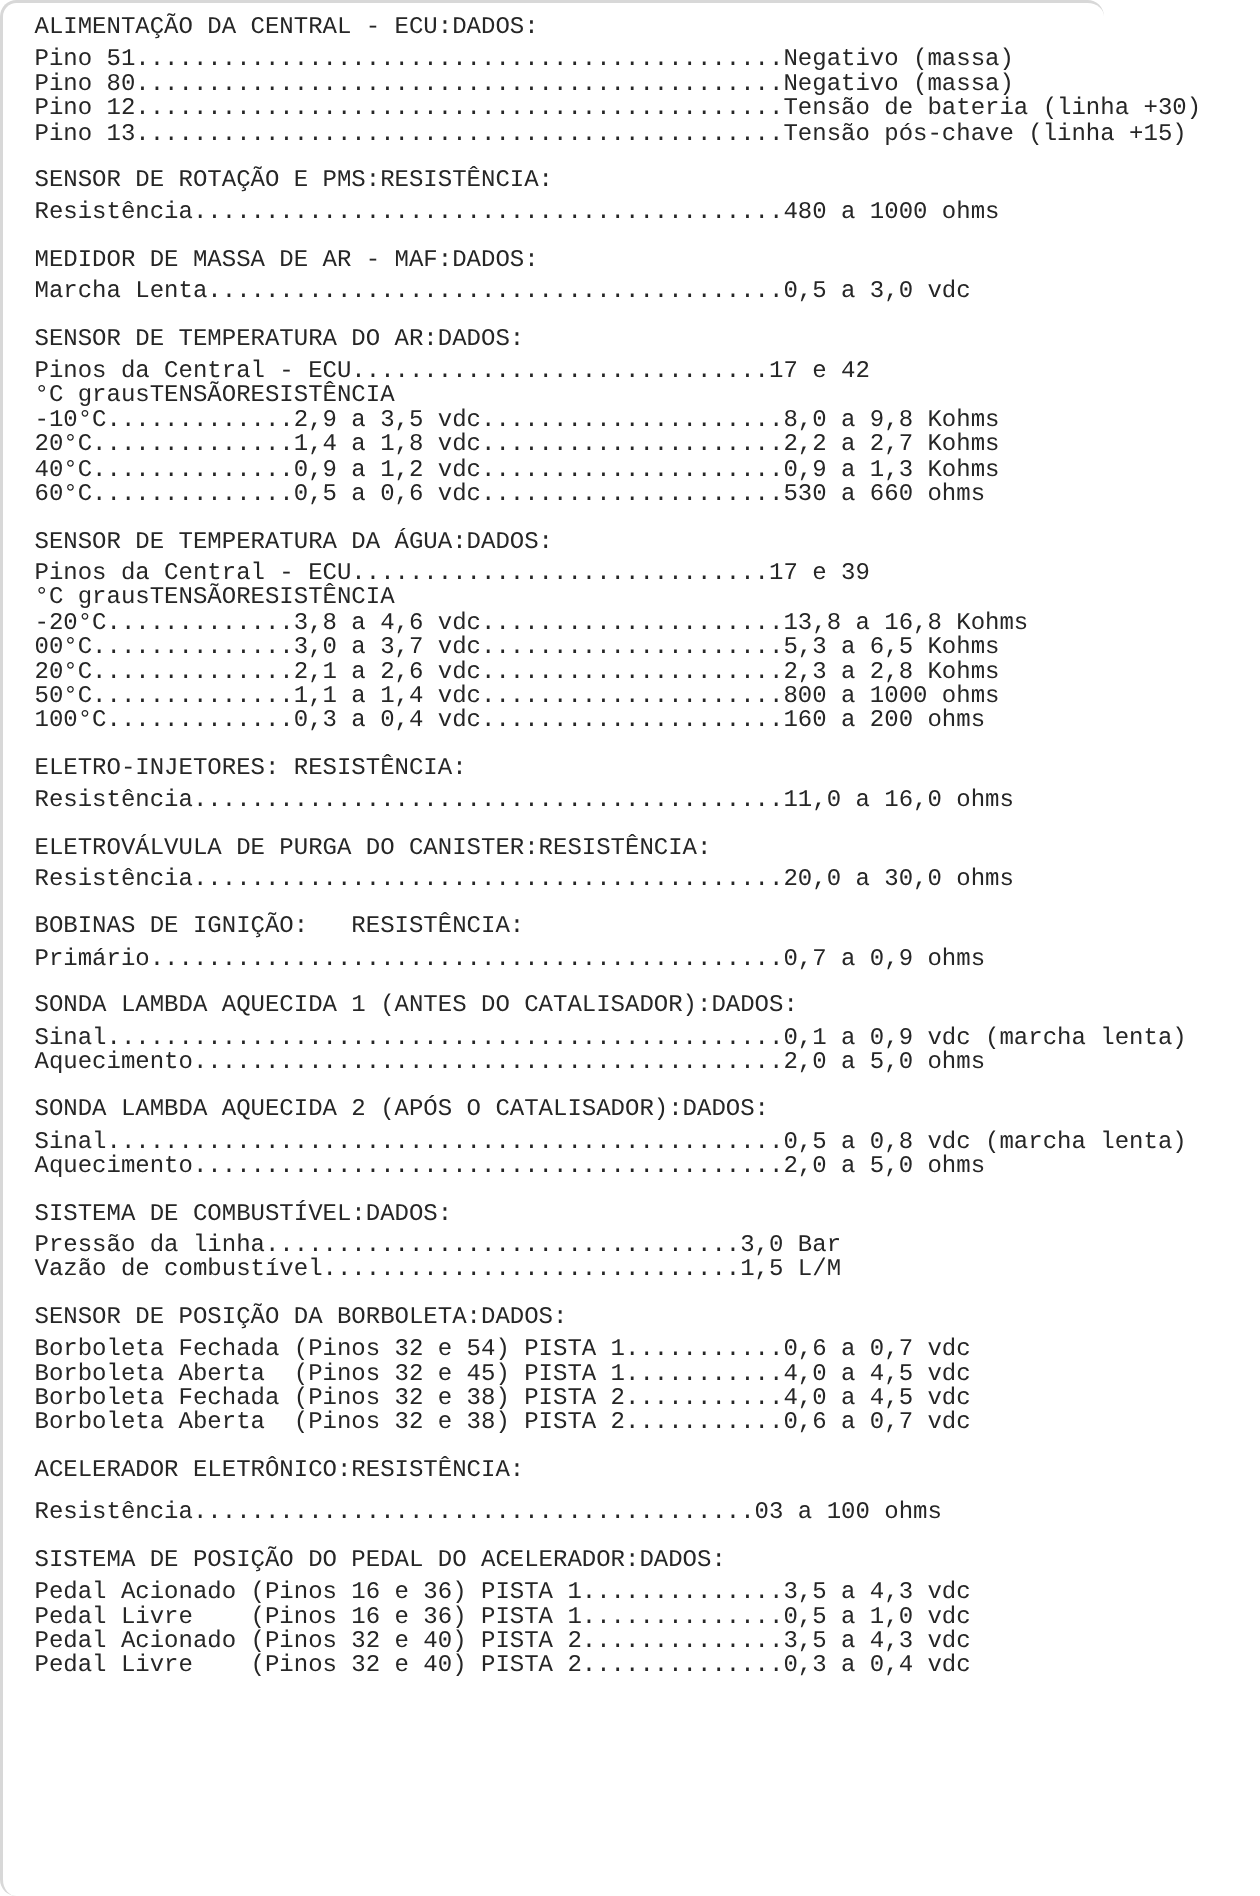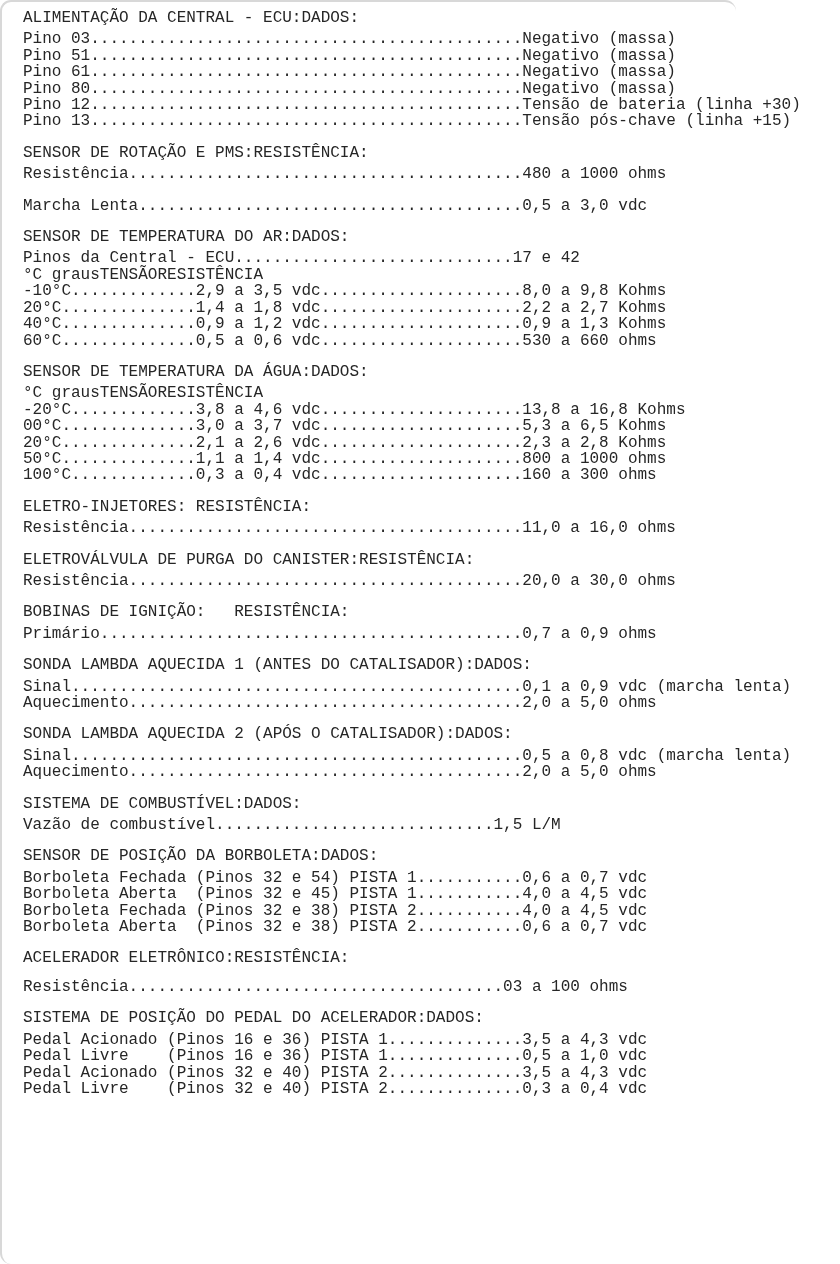--- a/index.html
+++ b/index.html
@@ -30,51 +30,51 @@
   .section.gap-title .title { margin-bottom: 12px; }
   .section .row { white-space: pre; }
 </style>
 </head>
 <body>
 
 <div class="page">
   <div class="doc" id="doc" style="color: rgb(38, 38, 38);">
       <div class="section">
         <div class="title">ALIMENTAÇÃO DA CENTRAL - ECU:DADOS:</div>
-        <div class="row">Pino 03.............................................Negativo (massa)</div>
         <div class="row">Pino 51.............................................Negativo (massa)</div>
-        <div class="row">Pino 61.............................................Negativo (massa)</div>
         <div class="row">Pino 80.............................................Negativo (massa)</div>
         <div class="row">Pino 12.............................................Tensão de bateria (linha +30)</div>
         <div class="row">Pino 13.............................................Tensão pós-chave (linha +15)</div>
       </div>
       <div class="section">
         <div class="title">SENSOR DE ROTAÇÃO E PMS:RESISTÊNCIA:</div>
         <div class="row">Resistência.........................................480 a 1000 ohms</div>
       </div>
       <div class="section">
+        <div class="title">MEDIDOR DE MASSA DE AR - MAF:DADOS:</div>
         <div class="row">Marcha Lenta........................................0,5 a 3,0 vdc</div>
       </div>
       <div class="section">
         <div class="title">SENSOR DE TEMPERATURA DO AR:DADOS:</div>
         <div class="row">Pinos da Central - ECU.............................17 e 42</div>
         <div class="row">°C grausTENSÃORESISTÊNCIA</div>
         <div class="row">-10°C.............2,9 a 3,5 vdc.....................8,0 a 9,8 Kohms</div>
         <div class="row">20°C..............1,4 a 1,8 vdc.....................2,2 a 2,7 Kohms</div>
         <div class="row">40°C..............0,9 a 1,2 vdc.....................0,9 a 1,3 Kohms</div>
         <div class="row">60°C..............0,5 a 0,6 vdc.....................530 a 660 ohms</div>
       </div>
       <div class="section">
         <div class="title">SENSOR DE TEMPERATURA DA ÁGUA:DADOS:</div>
+        <div class="row">Pinos da Central - ECU.............................17 e 39</div>
         <div class="row">°C grausTENSÃORESISTÊNCIA</div>
         <div class="row">-20°C.............3,8 a 4,6 vdc.....................13,8 a 16,8 Kohms</div>
         <div class="row">00°C..............3,0 a 3,7 vdc.....................5,3 a 6,5 Kohms</div>
         <div class="row">20°C..............2,1 a 2,6 vdc.....................2,3 a 2,8 Kohms</div>
         <div class="row">50°C..............1,1 a 1,4 vdc.....................800 a 1000 ohms</div>
-        <div class="row">100°C.............0,3 a 0,4 vdc.....................160 a 300 ohms</div>
+        <div class="row">100°C.............0,3 a 0,4 vdc.....................160 a 200 ohms</div>
       </div>
       <div class="section">
         <div class="title">ELETRO-INJETORES: RESISTÊNCIA:</div>
         <div class="row">Resistência.........................................11,0 a 16,0 ohms</div>
       </div>
       <div class="section">
         <div class="title">ELETROVÁLVULA DE PURGA DO CANISTER:RESISTÊNCIA:</div>
         <div class="row">Resistência.........................................20,0 a 30,0 ohms</div>
       </div>
       <div class="section">
@@ -86,20 +86,21 @@
         <div class="row">Sinal...............................................0,1 a 0,9 vdc (marcha lenta)</div>
         <div class="row">Aquecimento.........................................2,0 a 5,0 ohms</div>
       </div>
       <div class="section">
         <div class="title">SONDA LAMBDA AQUECIDA 2 (APÓS O CATALISADOR):DADOS:</div>
         <div class="row">Sinal...............................................0,5 a 0,8 vdc (marcha lenta)</div>
         <div class="row">Aquecimento.........................................2,0 a 5,0 ohms</div>
       </div>
       <div class="section">
         <div class="title">SISTEMA DE COMBUSTÍVEL:DADOS:</div>
+        <div class="row">Pressão da linha.................................3,0 Bar</div>
         <div class="row">Vazão de combustível.............................1,5 L/M</div>
       </div>
       <div class="section">
         <div class="title">SENSOR DE POSIÇÃO DA BORBOLETA:DADOS:</div>
         <div class="row">Borboleta Fechada (Pinos 32 e 54) PISTA 1...........0,6 a 0,7 vdc</div>
         <div class="row">Borboleta Aberta  (Pinos 32 e 45) PISTA 1...........4,0 a 4,5 vdc</div>
         <div class="row">Borboleta Fechada (Pinos 32 e 38) PISTA 2...........4,0 a 4,5 vdc</div>
         <div class="row">Borboleta Aberta  (Pinos 32 e 38) PISTA 2...........0,6 a 0,7 vdc</div>
       </div>
       <div class="section gap-title">

